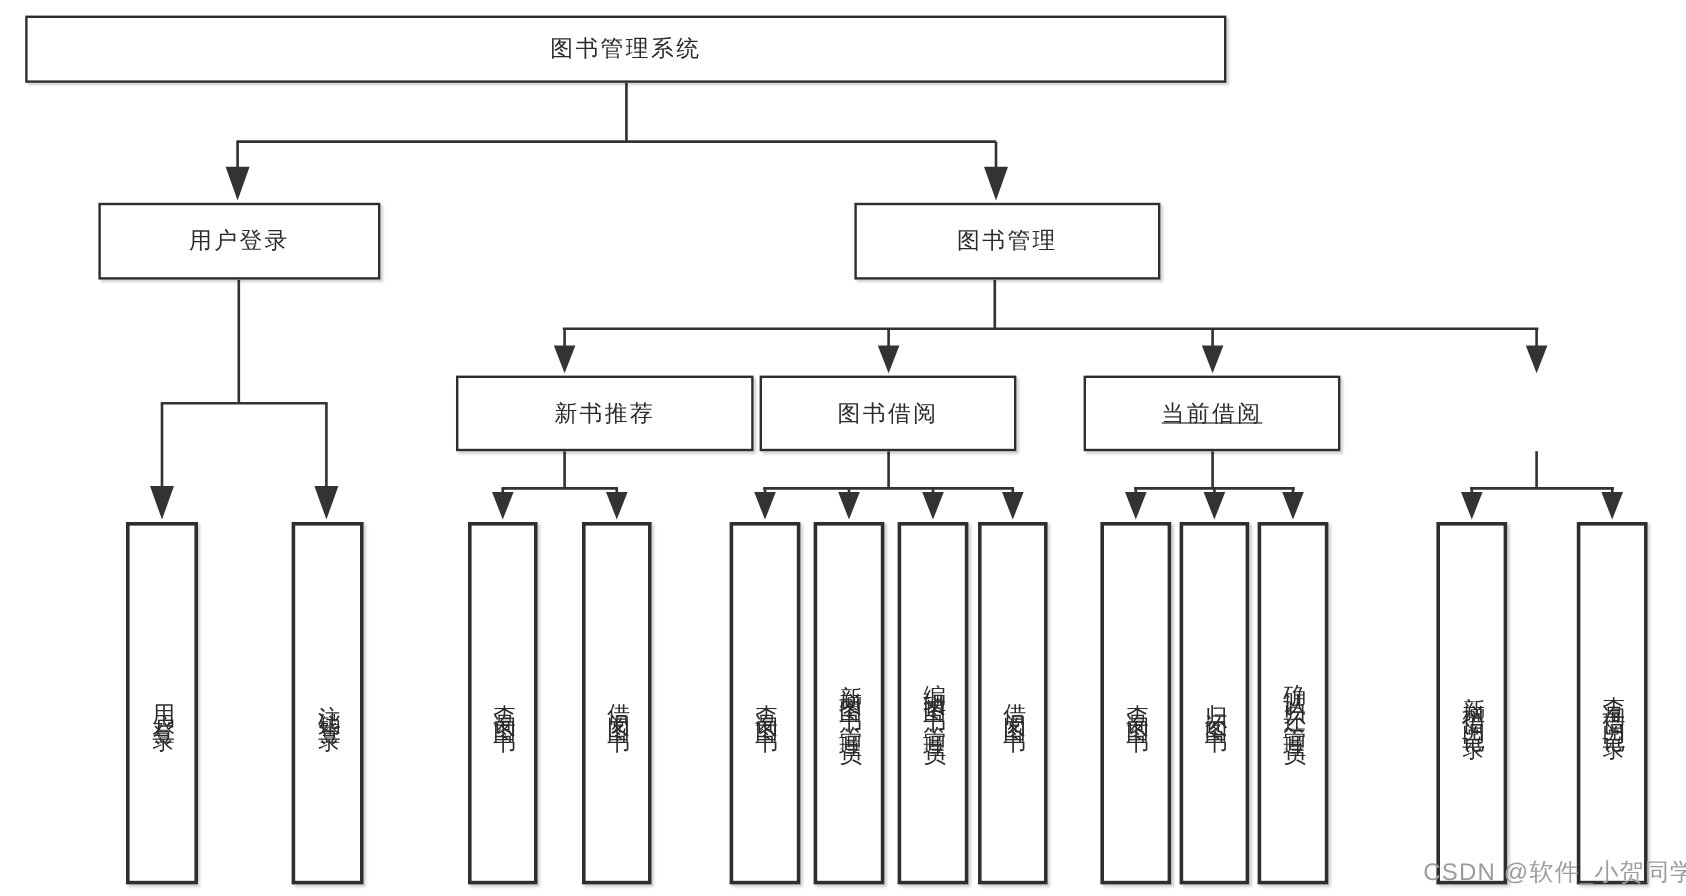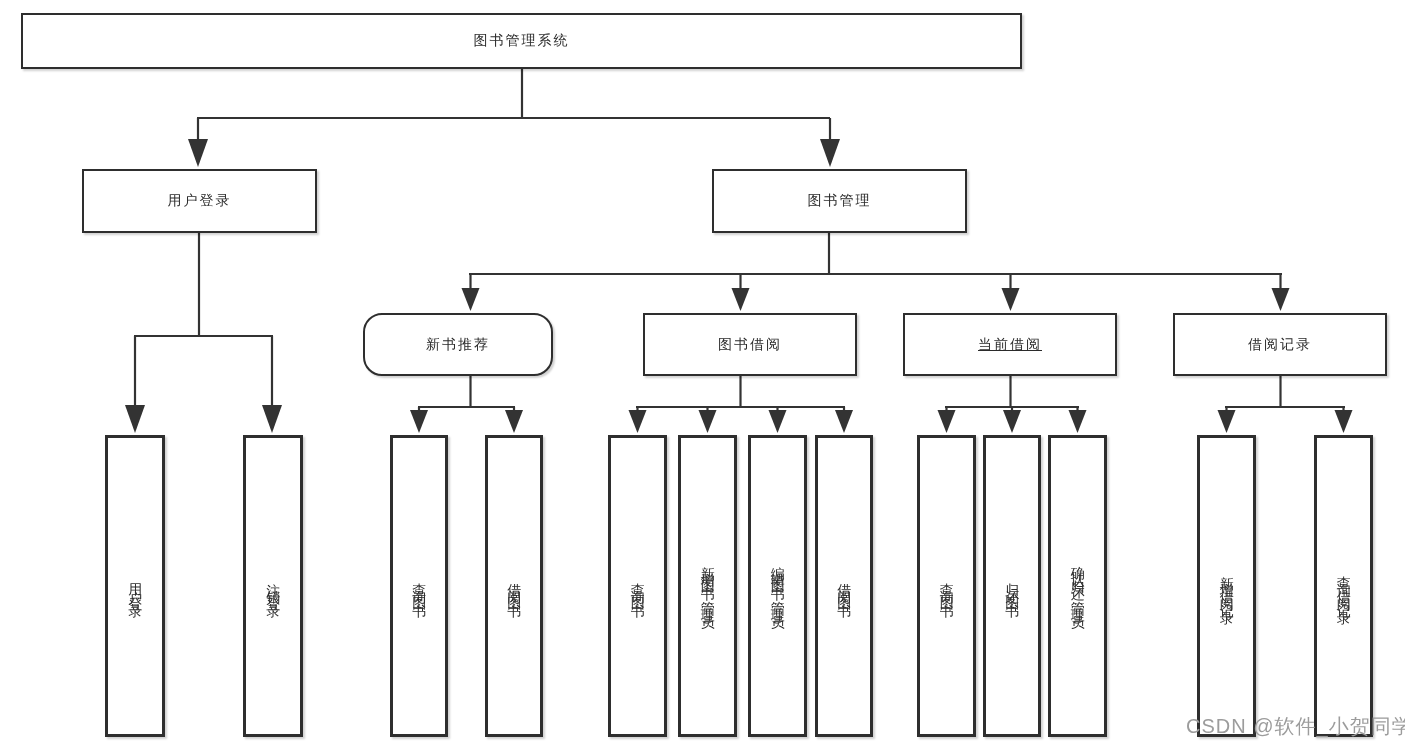--- a/index.html
+++ b/index.html
@@ -21,21 +21,21 @@
   .connectors polygon { fill: #333333; stroke: none; }
   .node {
     position: absolute;
     box-sizing: border-box;
     border: 2px solid #2e2e2e;
     background: #ffffff;
     display: flex;
     align-items: center;
     justify-content: center;
     color: #2b2b2b;
-    font-size: 14px;
+    font-size: 19px;
     letter-spacing: 2px;
     z-index: 2;
     box-shadow: 2px 2px 2px rgba(0,0,0,0.18);
   }
   .leaf {
     top: 435px;
     height: 302px;
     border-width: 3px;
   }
   .vtext {
@@ -121,24 +121,23 @@
       <polygon points="1217.5,410 1235.5,410 1226.5,433"></polygon>
     <path d="M1343.5 407 L1343.5 412"></path>
       <polygon points="1334.5,410 1352.5,410 1343.5,433"></polygon>
   </svg>
 
   <div class="node" style="left:21px; top:13px; width:1001px; height:56px;">图书管理系统</div>
 
   <div class="node" style="left:82px; top:169px; width:235px; height:64px;">用户登录</div>
   <div class="node" style="left:712px; top:169px; width:255px; height:64px;">图书管理</div>
 
-  <div class="node" style="left:363px; top:313px; width:190px; height:63px;border-radius:19px;">新书推荐</div>
-  <div class="node" style="left:633px; top:313px; width:214px; height:63px;margin-left:10px;">图书借阅</div>
+  <div class="node" style="left:380px; top:313px; width:248px; height:63px;">新书推荐</div>
+  <div class="node" style="left:633px; top:313px; width:214px; height:63px;">图书借阅</div>
   <div class="node" style="left:903px; top:313px; width:214px; height:63px;text-decoration:underline;">当前借阅</div>
-  <div class="node" style="left:1173px; top:313px; width:214px; height:63px;">借阅记录</div>
 
   <div class="node leaf" style="left:105px; width:60px;">
     <span class="vtext">用户登录</span>
   </div>
   <div class="node leaf" style="left:243px; width:60px;">
     <span class="vtext">注销登录</span>
   </div>
 
   <div class="node leaf" style="left:390px; width:58px;">
     <span class="vtext">查询图书</span>

